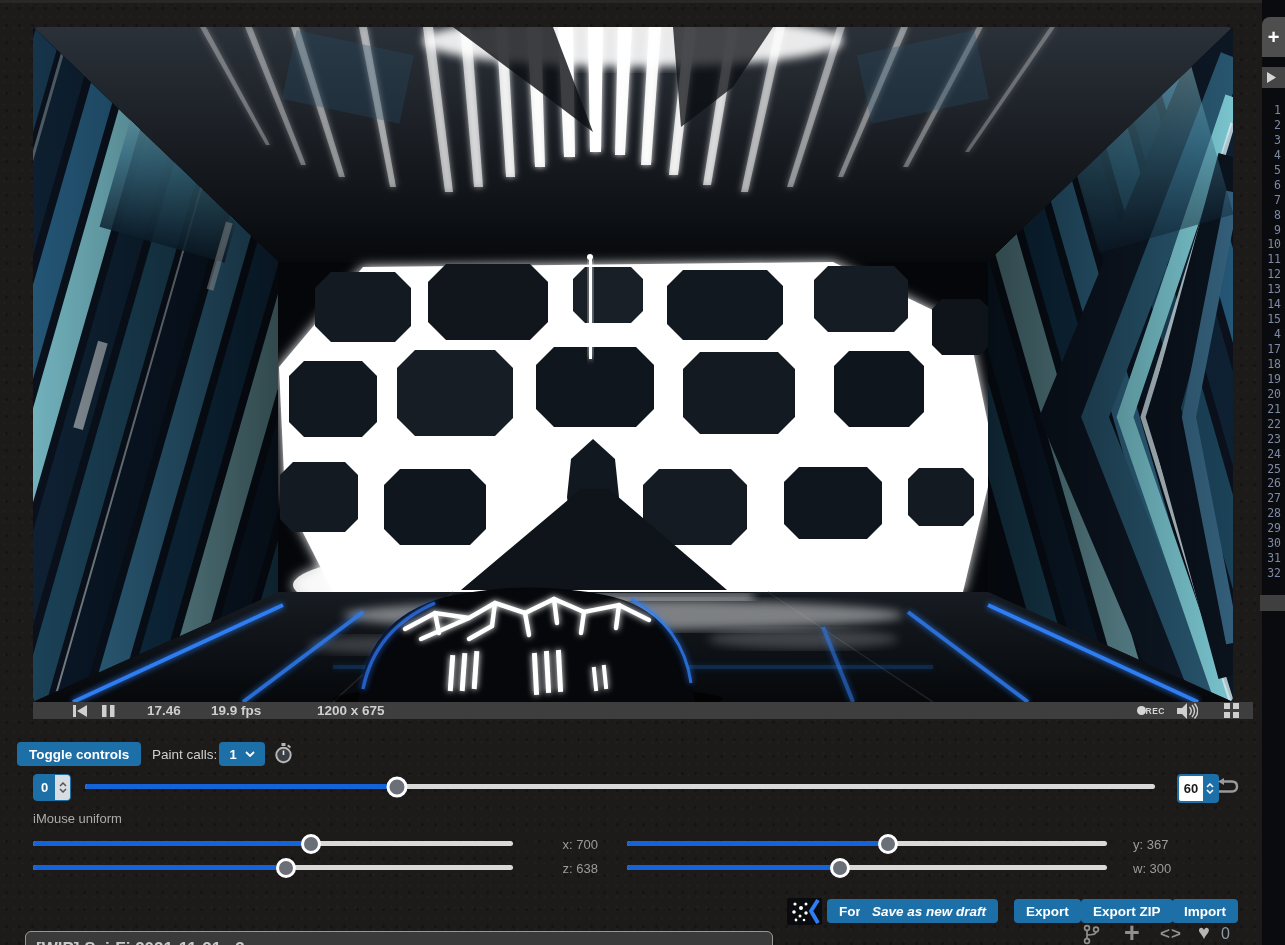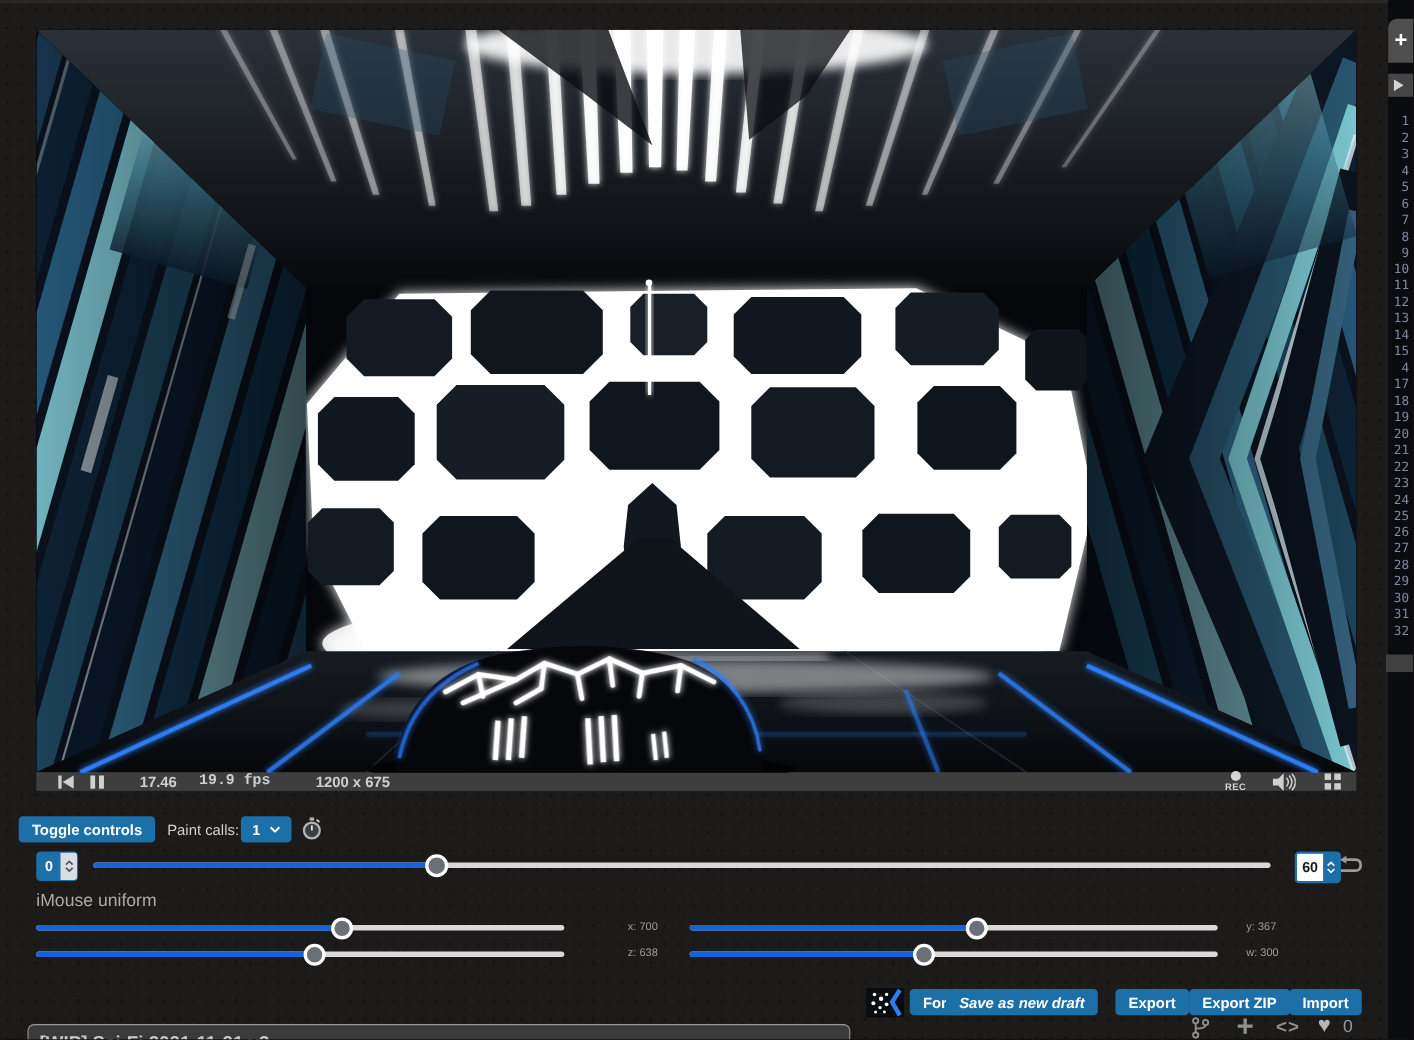--- a/index.html
+++ b/index.html
@@ -10,29 +10,29 @@
     background-size:9px 11px,13px 17px;
     font-family:"Liberation Sans",sans-serif;}
   .topline{position:absolute;left:0;top:0;width:100%;height:3px;background:#2a2827;}
 
   
   .canvas-wrap{position:absolute;left:33px;top:27px;width:1200px;height:675px;
     border-radius:5px;overflow:hidden;background:#04060a;}
 
   
   .playbar{position:absolute;left:33px;top:702px;width:1200px;height:17px;background:#3e3e3e;
-    display:flex;align-items:center;color:#cfcfcf;font-weight:bold;font-size:13.5px;}
+    display:flex;align-items:center;color:#cfcfcf;font-weight:bold;font-size:13.5px;padding-left:20px;}
   .playbar .ico{display:flex;align-items:center;justify-content:center;cursor:pointer;}
   .pb-skip{margin-left:19px;}
   .pb-pause{margin-left:14px;}
   .pb-time{margin-left:32px;width:50px;}
-  .pb-fps{margin-left:4px;width:70px;font-family:Liberation Mono, monospace;}
+  .pb-fps{margin-left:14px;width:70px;}
   .pb-res{margin-left:36px;}
   .pb-right{margin-left:auto;display:flex;align-items:center;}
-  .pb-rec{display:flex;flex-direction:column;align-items:center;margin-right:24px;cursor:pointer;}
+  .pb-rec{display:flex;flex-direction:row;align-items:center;margin-right:12px;cursor:pointer;}
   .pb-rec .dot{width:9px;height:9px;border-radius:50%;background:#d6d6d6;margin-bottom:0px;}
   .pb-rec .lbl{font-size:8.5px;font-weight:bold;color:#d6d6d6;letter-spacing:.5px;}
   .pb-vol{margin-right:26px;}
   .pb-fs{margin-right:14px;}
 
   
   .btn{display:inline-flex;align-items:center;justify-content:center;height:24px;padding:0 12px;
     background:#1d6fa8;color:#fff;font-weight:bold;font-size:13.5px;border-radius:4px;border:none;
     cursor:pointer;white-space:nowrap;}
   .row1-toggle{position:absolute;left:17px;top:742px;}
@@ -56,22 +56,22 @@
   .thumb{position:absolute;top:50%;transform:translate(-50%,-50%);width:14px;height:14px;border-radius:50%;
     background:#6b7078;border:3px solid #fff;cursor:pointer;}
   .t-main{left:85px;top:784px;width:1070px;}
   .t-a1{left:33px;top:841px;width:480px;}
   .t-a2{left:627px;top:841px;width:480px;}
   .t-b1{left:33px;top:865px;width:480px;}
   .t-b2{left:627px;top:865px;width:480px;}
 
   .loop-ico{position:absolute;left:1215px;top:778px;cursor:pointer;}
 
-  .imouse-label{position:absolute;left:33px;top:811px;font-size:16px;color:#ababab;}
-  .val-label{position:absolute;font-size:10px;color:#9b9b9b;}
+  .imouse-label{position:absolute;left:33px;top:811px;font-size:13px;color:#ababab;}
+  .val-label{position:absolute;font-size:13px;color:#9b9b9b;}
   .vl-x{left:520px;top:837px;width:78px;text-align:right;}
   .vl-z{left:520px;top:861px;width:78px;text-align:right;}
   .vl-y{left:1133px;top:837px;}
   .vl-w{left:1133px;top:861px;}
 
   
   .thumbnail{position:absolute;left:787px;top:898px;width:35px;height:27px;border-radius:2px;overflow:hidden;cursor:pointer;}
   .a-fork{position:absolute;left:827px;top:899px;}
   .a-save{position:absolute;left:860px;top:899px;font-style:italic;}
   .a-export{position:absolute;left:1014px;top:899px;}

